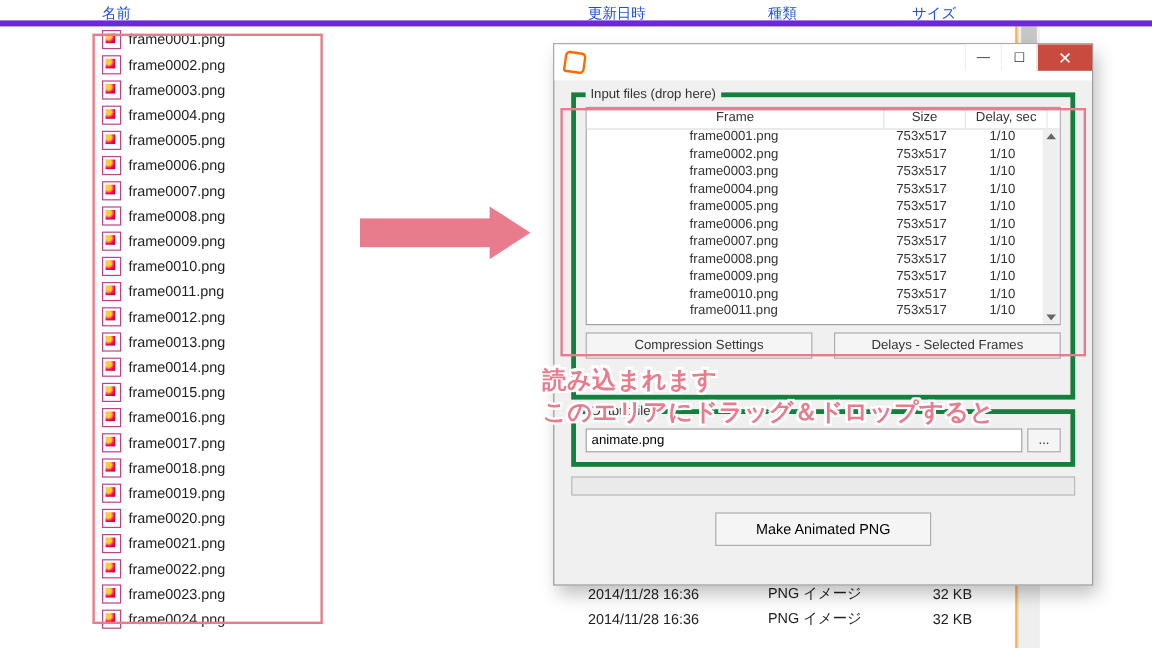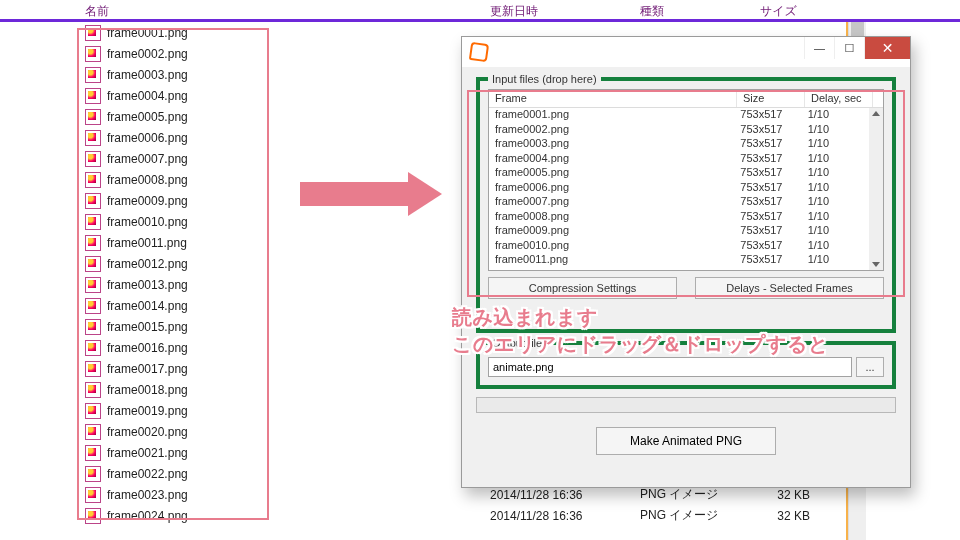--- a/index.html
+++ b/index.html
@@ -1,20 +1,20 @@
 <!DOCTYPE html>
 <html><head>
 <meta charset="utf-8">
 <style>
 * { box-sizing: border-box; margin: 0; padding: 0; font-family: "Meiryo UI", Meiryo, sans-serif; }
 body { width: 960px; height: 540px; background: #fff; overflow: hidden; position: relative; }
 
 
 .explorer { position: absolute; inset: 0; background: #fff; }
-.exp-header { position: absolute; left: 0; right: 0; top: 0; height: 22px; border-bottom: 3px solid #6d28d9; font-size: 12px; color: #701a75; background: #fff; }
+.exp-header { position: absolute; left: 0; right: 0; top: 0; height: 22px; border-bottom: 5px solid #6d28d9; font-size: 12px; color: #1d4ed8; background: #fff; }
 .exp-header > div { position: absolute; top: 3px; }
 .files-area { position: absolute; left: 0; top: 22px; bottom: 0; right: 0; overflow: hidden; }
 .file-row { display: flex; align-items: center; height: 21px; font-size: 12px; color: #222; padding-left: 85px; }
 .file-icon { width: 16px; height: 16px; background: #fff; border: 1px solid #b48; margin-right: 6px; position: relative; }
 .file-icon::after { content: ""; position: absolute; left: 2px; top: 2px; width: 8px; height: 8px;
   background: radial-gradient(circle at 30% 30%, #ffcc33 0 30%, #f06 60%, #903 100%); }
 .col-date { position: absolute; left: 490px; font-size: 12px; }
 .col-type { position: absolute; left: 640px; font-size: 12px; }
 .col-size { position: absolute; left: 760px; font-size: 12px; text-align: right; width: 50px; }
 .right-bar { position: absolute; right: 0; top: 0; bottom: 0; width: 114px; background: #f8b24a; }
@@ -42,21 +42,21 @@
 .titlebar .title { flex: 1; text-align: center; color: #333; padding-right: 40px; }
 .winbtns { position: absolute; right: 0; top: 0; display: flex; }
 .winbtn { width: 30px; height: 22px; display: flex; align-items: center; justify-content: center; font-size: 11px; color: #333; background: #fff; border-left: 1px solid #eee; }
 .winbtn.close { width: 46px; background: #c94b40; color: #fff; font-size: 14px; }
 
 .body { padding: 10px 14px 12px 14px; font-size: 11px; color: #333; }
 .groupbox { border: 4px solid #15803d; background: #f0f0f0; position: relative; padding: 8px; margin-bottom: 8px; }
 .group-label { position: absolute; top: -8px; left: 8px; background: #f0f0f0; padding: 0 4px; font-size: 11px; color: #333; }
 .red-box2 { position: absolute; left: 467px; top: 90px; width: 438px; height: 207px; border: 2px solid #e87c8d; z-index: 55; pointer-events: none; }
 
-.listview { background: #fff; border: 1px solid #a2a2a2; height: 182px; position: relative; font-size: 11px; }
+.listview { background: #fff; border: 1px solid #a2a2a2; height: 182px; position: relative; font-size: 11px; text-align: center; }
 .lv-head { display: flex; height: 18px; background: #fff; border-bottom: 1px solid #dcdcdc; }
 .lv-head > div { padding: 2px 6px; border-right: 1px solid #e6e6e6; }
 .lv-body { position: absolute; top: 18px; left: 0; right: 14px; bottom: 0; overflow: hidden; }
 .lv-row { display: flex; height: 14.5px; }
 .lv-row > div { padding: 0 6px; white-space: nowrap; }
 .lv-scroll { position: absolute; right: 0; top: 18px; bottom: 0; width: 14px; background: #efefef; }
 .lv-scroll::before, .lv-scroll::after { content:""; position:absolute; left:3px; width:0; height:0;
   border-left:4px solid transparent; border-right:4px solid transparent; }
 .lv-scroll::before { top:3px; border-bottom:5px solid #666; }
 .lv-scroll::after { bottom:3px; border-top:5px solid #666; }

